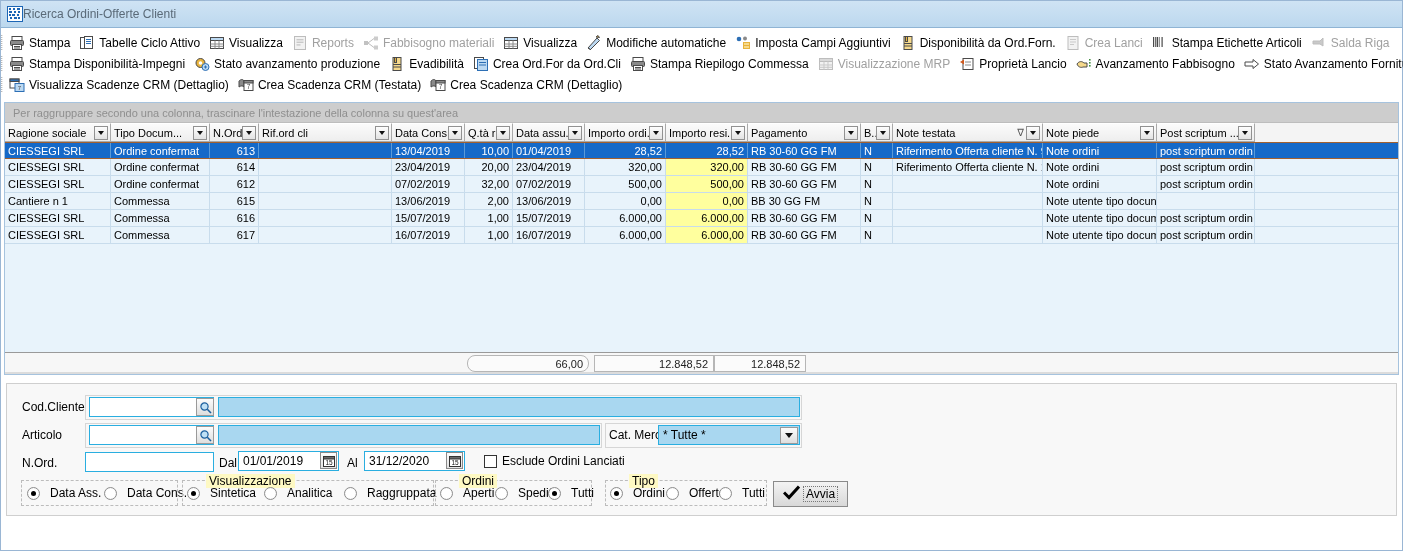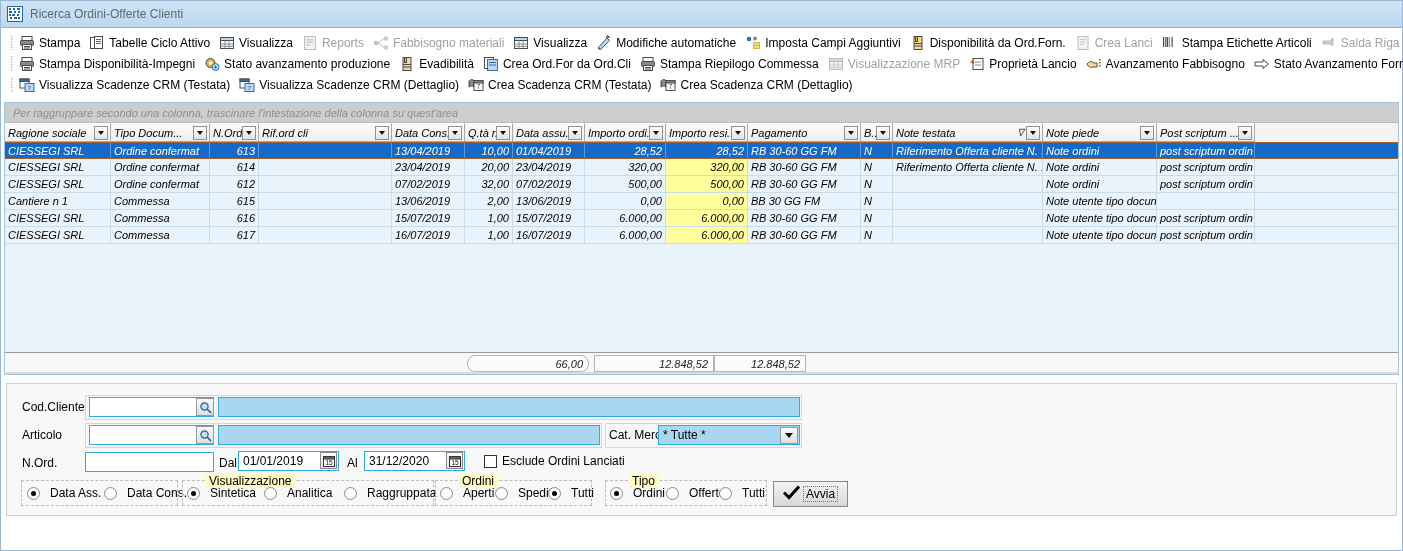--- a/index.html
+++ b/index.html
@@ -11,42 +11,41 @@
     background:#f0f0f0;
     overflow:hidden;
     -webkit-font-smoothing:none;
   }
   .window { width:1403px; height:551px; background:#ffffff; border:1px solid #9ab6d4; position:relative; }
 
   
   .titlebar {
     height:27px; background:linear-gradient(#cfe3f4,#bcd8ee);
     border-bottom:1px solid #8fb4d4;
-    display:flex; align-items:center; padding-left:6px; gap:7px;
+    display:flex; align-items:center; padding-left:6px; 
   }
   .title-icon { width:16px; height:16px; position:relative; }
   .title-text { color:#5a6a78; font-size:12px; }
 
   
   .toolbar { background:#ffffff; padding:4px 0 3px 0; border-bottom:1px solid #ffffff; }
-  .tb-row { display:flex; align-items:center; height:21px; padding-left:10px; white-space:nowrap; }
+  .tb-row { display:flex; align-items:center; height:21px; white-space:nowrap; }
   .tb-sep { width:2px; height:15px; border-left:1px dotted #b9b9b9; border-right:1px dotted #e6e6e6; margin-right:6px; flex:none; }
   .tb-item { display:flex; align-items:center; gap:4px; margin-right:9px; font-size:12px; color:#000; flex:none; }
   .tb-item.dim { color:#a0a0a0; }
   .tb-ico { width:16px; height:16px; flex:none; display:block; }
 
   
   .grid-wrap {
     margin:3px 3px 0 3px;
     border:1px solid #a6c3de;
     background:#e8f3fb;
     height:273px;
     position:relative;
     overflow:hidden;
-    font-style:italic;
   }
   .group-panel {
     height:20px; background:#cdcdcd;
     color:#8f8f8f; font-size:11px;
     display:flex; align-items:center; padding-left:8px;
     border-bottom:1px solid #bdbdbd;
   }
   .hdr-row { display:flex; height:19px; background:#f4f4f4; }
   .hcell {
     background:linear-gradient(#fbfbfb,#eeeeee);
@@ -420,31 +419,20 @@
         <div class="tb-sep"></div>
         <div class="tb-item">
           <span style="display: flex; flex: 0 0 auto;">
             <svg class="tb-ico" viewBox="0 0 16 16">
               <rect x="1" y="2" width="9" height="9" fill="#ffffff" stroke="#4a4a4a"></rect>
         <rect x="1" y="2" width="9" height="2.5" fill="#2d6fb5" stroke="#4a4a4a"></rect>
         <rect x="6" y="6.5" width="9" height="8" fill="#bcd9f2" stroke="#2d6fb5"></rect>
         <text x="10.5" y="12.8" font-size="6" text-anchor="middle" fill="#4a4a4a" font-family="Liberation Sans, sans-serif">7</text>
             </svg>
           </span>
-          <span>Visualizza Scadenze CRM (Testata)</span>
-        </div>
-        <div class="tb-item">
-          <span style="display: flex; flex: 0 0 auto;">
-            <svg class="tb-ico" viewBox="0 0 16 16">
-              <rect x="1" y="2" width="9" height="9" fill="#ffffff" stroke="#4a4a4a"></rect>
-        <rect x="1" y="2" width="9" height="2.5" fill="#2d6fb5" stroke="#4a4a4a"></rect>
-        <rect x="6" y="6.5" width="9" height="8" fill="#bcd9f2" stroke="#2d6fb5"></rect>
-        <text x="10.5" y="12.8" font-size="6" text-anchor="middle" fill="#4a4a4a" font-family="Liberation Sans, sans-serif">7</text>
-            </svg>
-          </span>
           <span>Visualizza Scadenze CRM (Dettaglio)</span>
         </div>
         <div class="tb-item">
           <span style="display: flex; flex: 0 0 auto;">
             <svg class="tb-ico" viewBox="0 0 16 16">
               <path d="M1 4 C3 2, 5 2, 6 4 L6 10 C5 8.5, 3 8.5, 1 10 Z" fill="#8a8a8a" stroke="#4a4a4a"></path>
         <rect x="6" y="3.5" width="9" height="10" fill="#ffffff" stroke="#4a4a4a"></rect>
         <rect x="6" y="3.5" width="9" height="2.5" fill="#8a8a8a" stroke="#4a4a4a"></rect>
         <text x="10.5" y="12" font-size="6.5" text-anchor="middle" fill="#4a4a4a" font-family="Liberation Sans, sans-serif">7</text>
             </svg>

